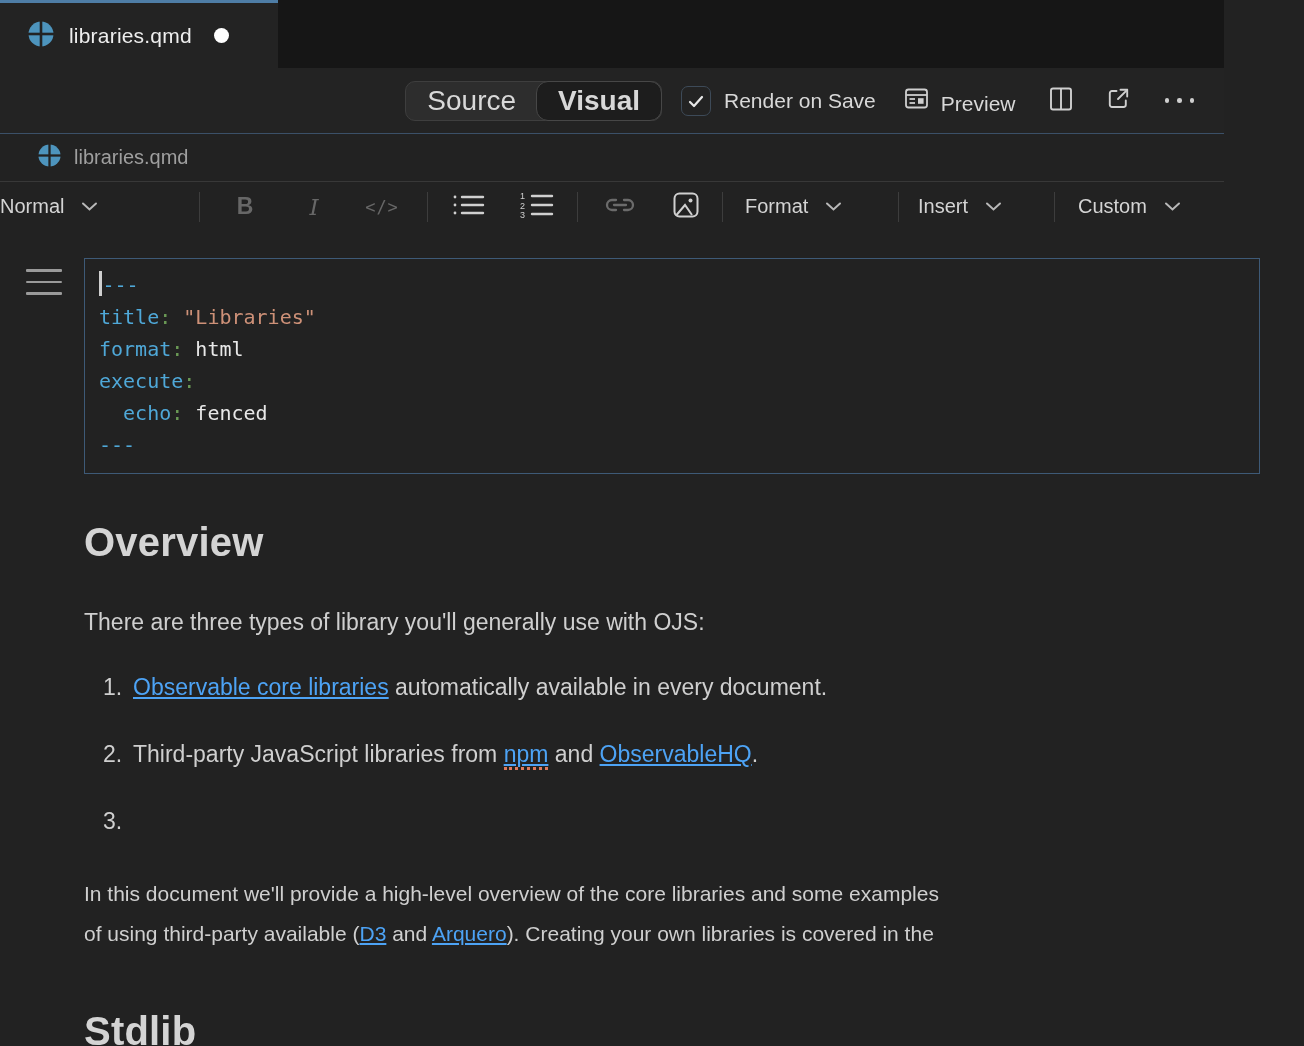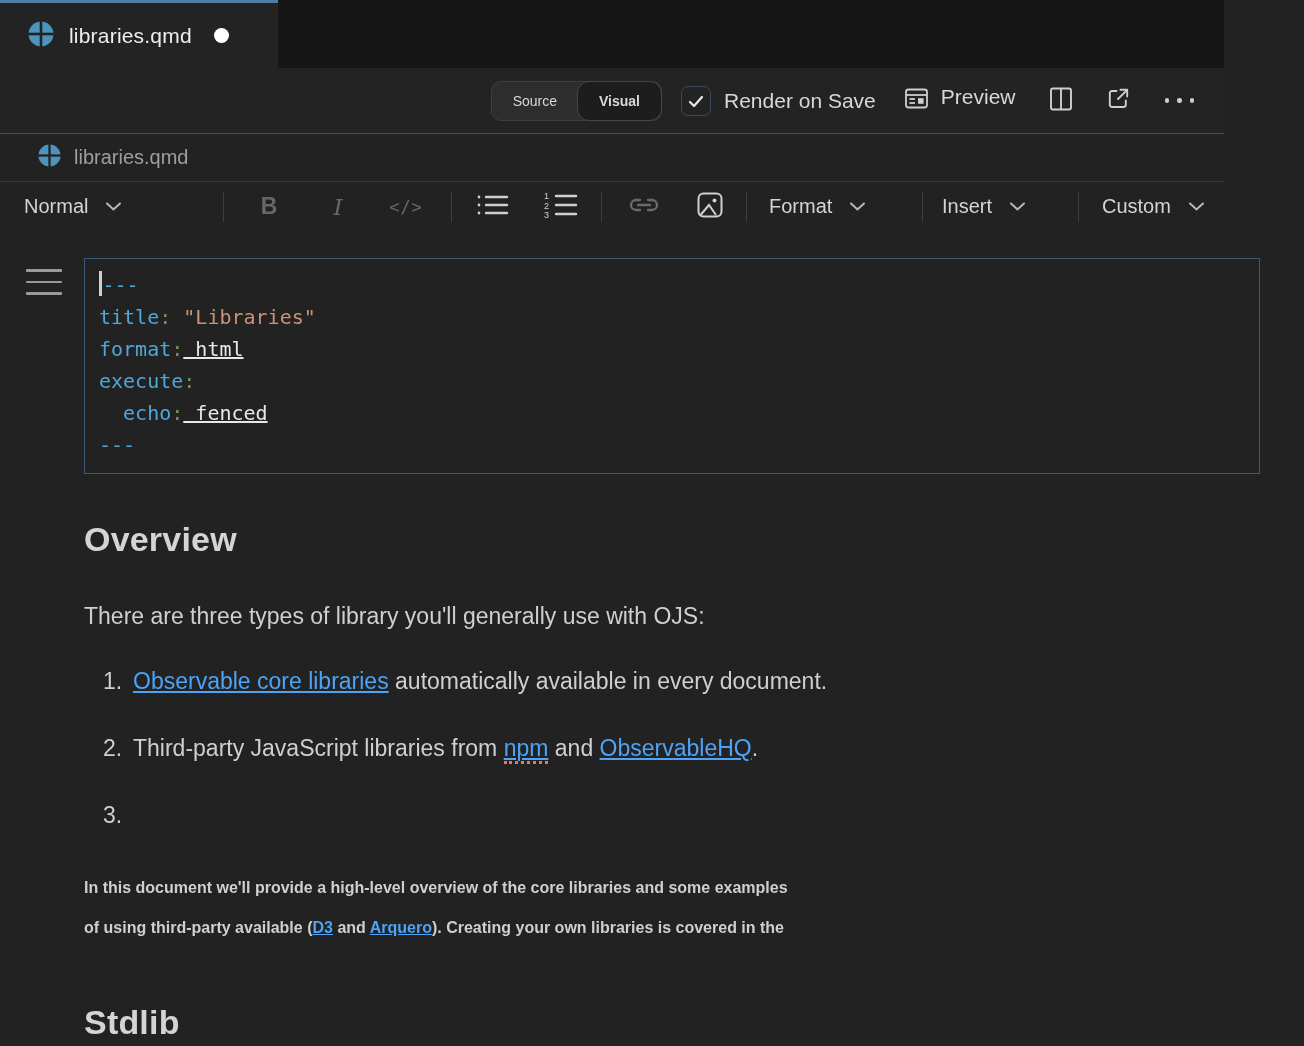--- a/index.html
+++ b/index.html
@@ -25,44 +25,44 @@
   
   .header{
     height:65px;background:#232323;display:flex;align-items:center;
     justify-content:flex-end;padding-right:30px;
     border-bottom:1px solid #3b5068;box-sizing:content-box;
   }
   .toggle{
     display:flex;align-items:center;height:40px;background:#2d2d2d;
     border:1px solid #3e3e3e;border-radius:10px;box-sizing:border-box;
   }
-  .seg{font-size:14px;color:#d8d8d8;padding:0 21px;height:40px;display:flex;align-items:center;cursor:pointer;box-sizing:border-box;}
+  .seg{font-size:28px;color:#d8d8d8;padding:0 21px;height:40px;display:flex;align-items:center;cursor:pointer;box-sizing:border-box;}
   .seg.selected{background:#1d1d1d;border:1px solid #474747;border-radius:12px;margin:-1px;font-weight:bold;}
   .chk-wrap{display:flex;align-items:center;margin-left:19px;cursor:pointer;}
   .checkbox{
     width:28px;height:28px;border:1.5px solid #3d4a58;border-radius:7px;
     display:flex;align-items:center;justify-content:center;background:transparent;
   }
   .chk-label{font-size:21px;color:#d8d8d8;margin-left:13px;}
-  .hbtn{display:flex;align-items:flex-start;cursor:pointer;color:#d0d0d0;}
+  .hbtn{display:flex;align-items:flex-end;cursor:pointer;color:#d0d0d0;}
   .hbtn .lbl{font-size:21px;margin-left:11px;color:#d8d8d8;}
   .preview-btn{margin-left:27px;}
   .icon-btn{margin-left:32px;cursor:pointer;display:flex;align-items:center;}
   .dots{display:flex;gap:8px;margin-left:34px;cursor:pointer;align-items:center;}
   .dots i{width:4.5px;height:4.5px;border-radius:50%;background:#cfcfcf;display:block;}
 
   
   .breadcrumb{height:47px;display:flex;align-items:center;padding-left:38px;background:#222222;}
   .crumb{display:flex;align-items:center;cursor:pointer;}
   .crumb-label{font-size:20px;color:#9f9f9f;margin-left:13px;}
 
   
   .toolbar{
     height:49px;border-top:1px solid #383838;display:flex;align-items:center;
-    padding-left:24px;background:#222222;
+    background:#222222;
   }
   .tb-text{font-size:20px;color:#d4d4d4;display:flex;align-items:center;cursor:pointer;}
   .tb-text .chev{margin-left:17px;}
   .tb-div{width:1px;height:30px;background:#3d3d3d;}
   .tb-btn{display:flex;align-items:center;justify-content:center;cursor:pointer;}
   .dim{color:#676767;}
   .b-glyph{font-weight:700;font-size:23px;}
   .i-glyph{font-family:"DejaVu Serif", serif;font-style:italic;font-size:23px;}
   .code-glyph{font-size:17px;letter-spacing:1px;font-family:"DejaVu Sans Mono", monospace;}
 
@@ -76,30 +76,30 @@
     border:1.5px solid #3e5a77;
     padding:10px 14px 12px 14px;
     font-family:"DejaVu Sans Mono", monospace;
     font-size:20px;line-height:32px;white-space:pre;cursor:text;
   }
   .code-line{height:32px;}
   .tok-dash{color:var(--key,#4fa8d8);}
   .tok-key{color:var(--key,#4fa8d8);}
   .tok-colon{color:var(--colon,#6a9955);}
   .tok-string{color:var(--string,#ce9178);}
-  .tok-value{color:var(--value,#e8e8e8);text-decoration:underline;}
+  .tok-value{color:var(--value,#e8e8e8);}
   .tok-plain{color:#d6d6d6;}
   .caret{display:inline-block;width:2.5px;height:25px;background:#cfcfcf;vertical-align:-4px;margin-right:1px;}
 
-  h2.doc-h{font-size:34px;font-weight:700;color:#d4d4d4;margin:46px 0 0 0;letter-spacing:.2px;}
+  h2.doc-h{font-size:40px;font-weight:700;color:#d4d4d4;margin:46px 0 0 0;letter-spacing:.2px;}
   .para{font-size:23px;color:#cfcfcf;margin-top:42px;line-height:30px;}
   .olist{margin-top:36px;}
   .oli{display:flex;font-size:23px;color:#cfcfcf;margin-bottom:39px;line-height:28px;}
   .oli .marker{width:30px;margin-left:19px;flex:none;}
-  .closing{margin-top:5px;font-size:16px;color:#cfcfcf;width:1150px;font-weight:bold;}
+  .closing{margin-top:5px;font-size:21px;color:#cfcfcf;width:1150px;}
   .pline{line-height:40px;}
   .link{color:var(--link,#4da3f5);text-decoration:underline;text-decoration-color:var(--link,#4da3f5);cursor:pointer;}
   .squiggle{border-bottom:3px dotted var(--squiggle,#df7a5e);padding-bottom:0px;}
   h2.cut{margin-top:55px;}
   .chev svg, .chk svg{display:block;}
 </style>
 </head>
 <body>
 
 <div class="window">

